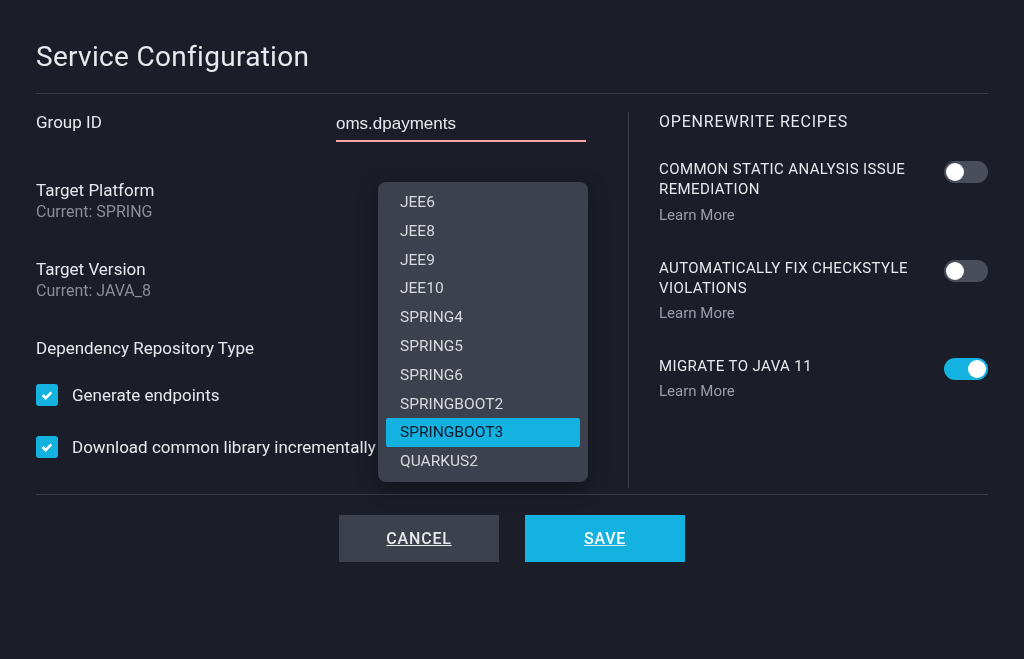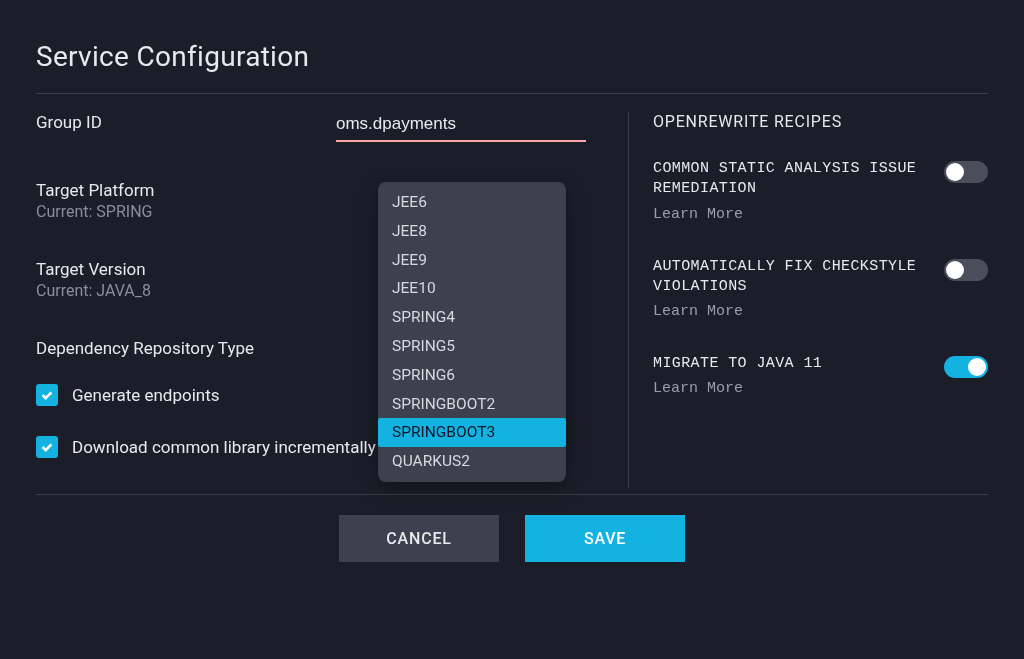--- a/index.html
+++ b/index.html
@@ -29,21 +29,21 @@
     position: relative;
   }
   .left-col {
     flex: 1;
     padding-right: 20px;
     position: relative;
   }
   .right-col {
     width: 360px;
     border-left: 1px solid #3a3c48;
-    padding-left: 24px;
+    padding-left: 30px;
   }
   .field-row {
     display: flex;
     align-items: flex-start;
     margin-bottom: 38px;
     gap: 40px;
   }
   .field-label-group {
     width: 260px;
     flex-shrink: 0;
@@ -65,24 +65,24 @@
     color: #e8e9ed;
     font-size: 17px;
     padding: 2px 0 6px 0;
     width: 250px;
     outline: none;
   }
   .dropdown-panel {
     position: absolute;
     left: 342px;
     top: 70px;
-    width: 188px;
+    width: 210px;
     background: #3d404d;
     border-radius: 8px;
-    padding: 6px 0;
+    padding: 6px 8px;
     box-shadow: 0 6px 20px rgba(0,0,0,0.35);
     z-index: 10;
   }
   .dropdown-item {
     padding: 2px 14px;
     font-size: 15.5px;
     color: #d8d9df;
     cursor: pointer;
     line-height: 1.6;
     border-radius: 2px;
@@ -119,21 +119,20 @@
     color: #e8e9ed;
     margin-bottom: 28px;
     font-weight: 400;
   }
   .recipe {
     display: flex;
     justify-content: center;
     align-items: flex-start;
     margin-bottom: 34px;
     gap: 4px;
-    font-family: Liberation Mono, monospace;
   }
   .recipe-text { flex: 1; }
   .recipe-title {
     font-size: 15px;
     letter-spacing: 0.4px;
     color: #e8e9ed;
     line-height: 1.35;
     margin-bottom: 6px;
   }
   .recipe-link {
@@ -164,20 +163,21 @@
   .footer-hr {
     border: none;
     border-top: 1px solid #3a3c48;
     margin-top: 6px;
     margin-bottom: 20px;
   }
   .button-row {
     display: flex;
     justify-content: center;
     gap: 26px;
+    text-decoration: underline;
   }
   .btn {
     min-width: 160px;
     padding: 14px 24px;
     font-size: 16px;
     letter-spacing: 0.8px;
     border: none;
     cursor: pointer;
     font-weight: 500;
     font-family: inherit;

